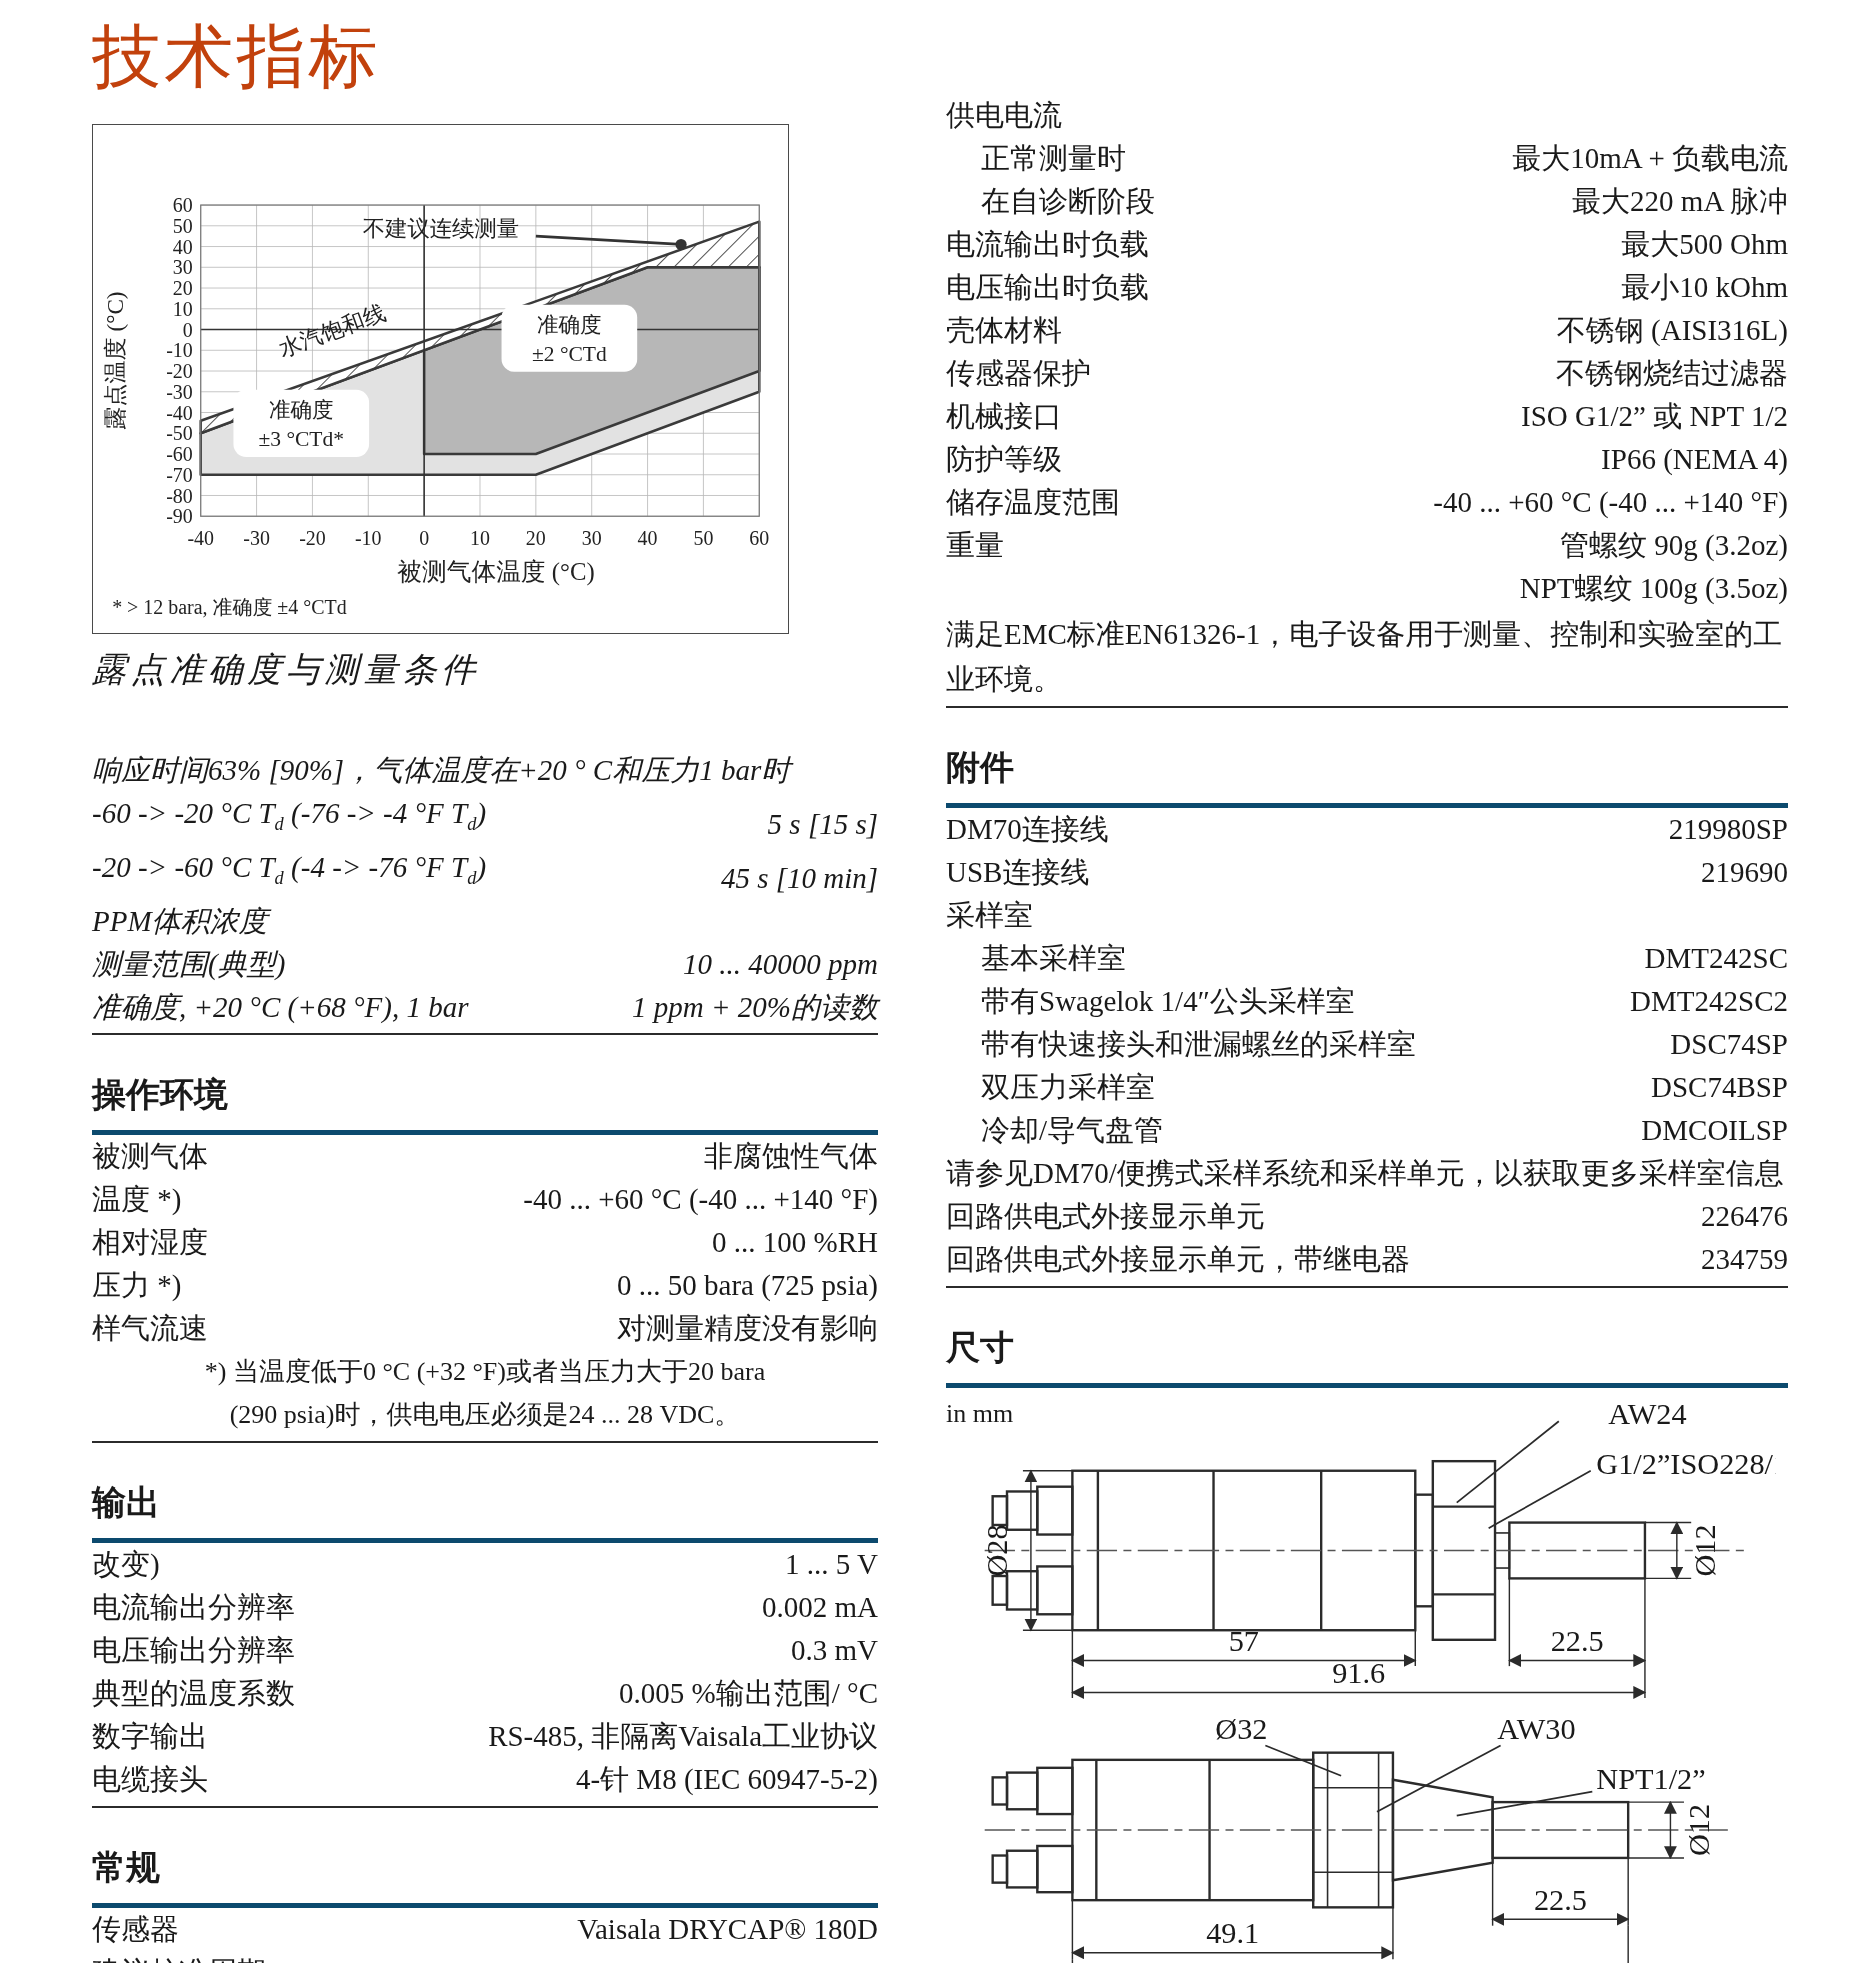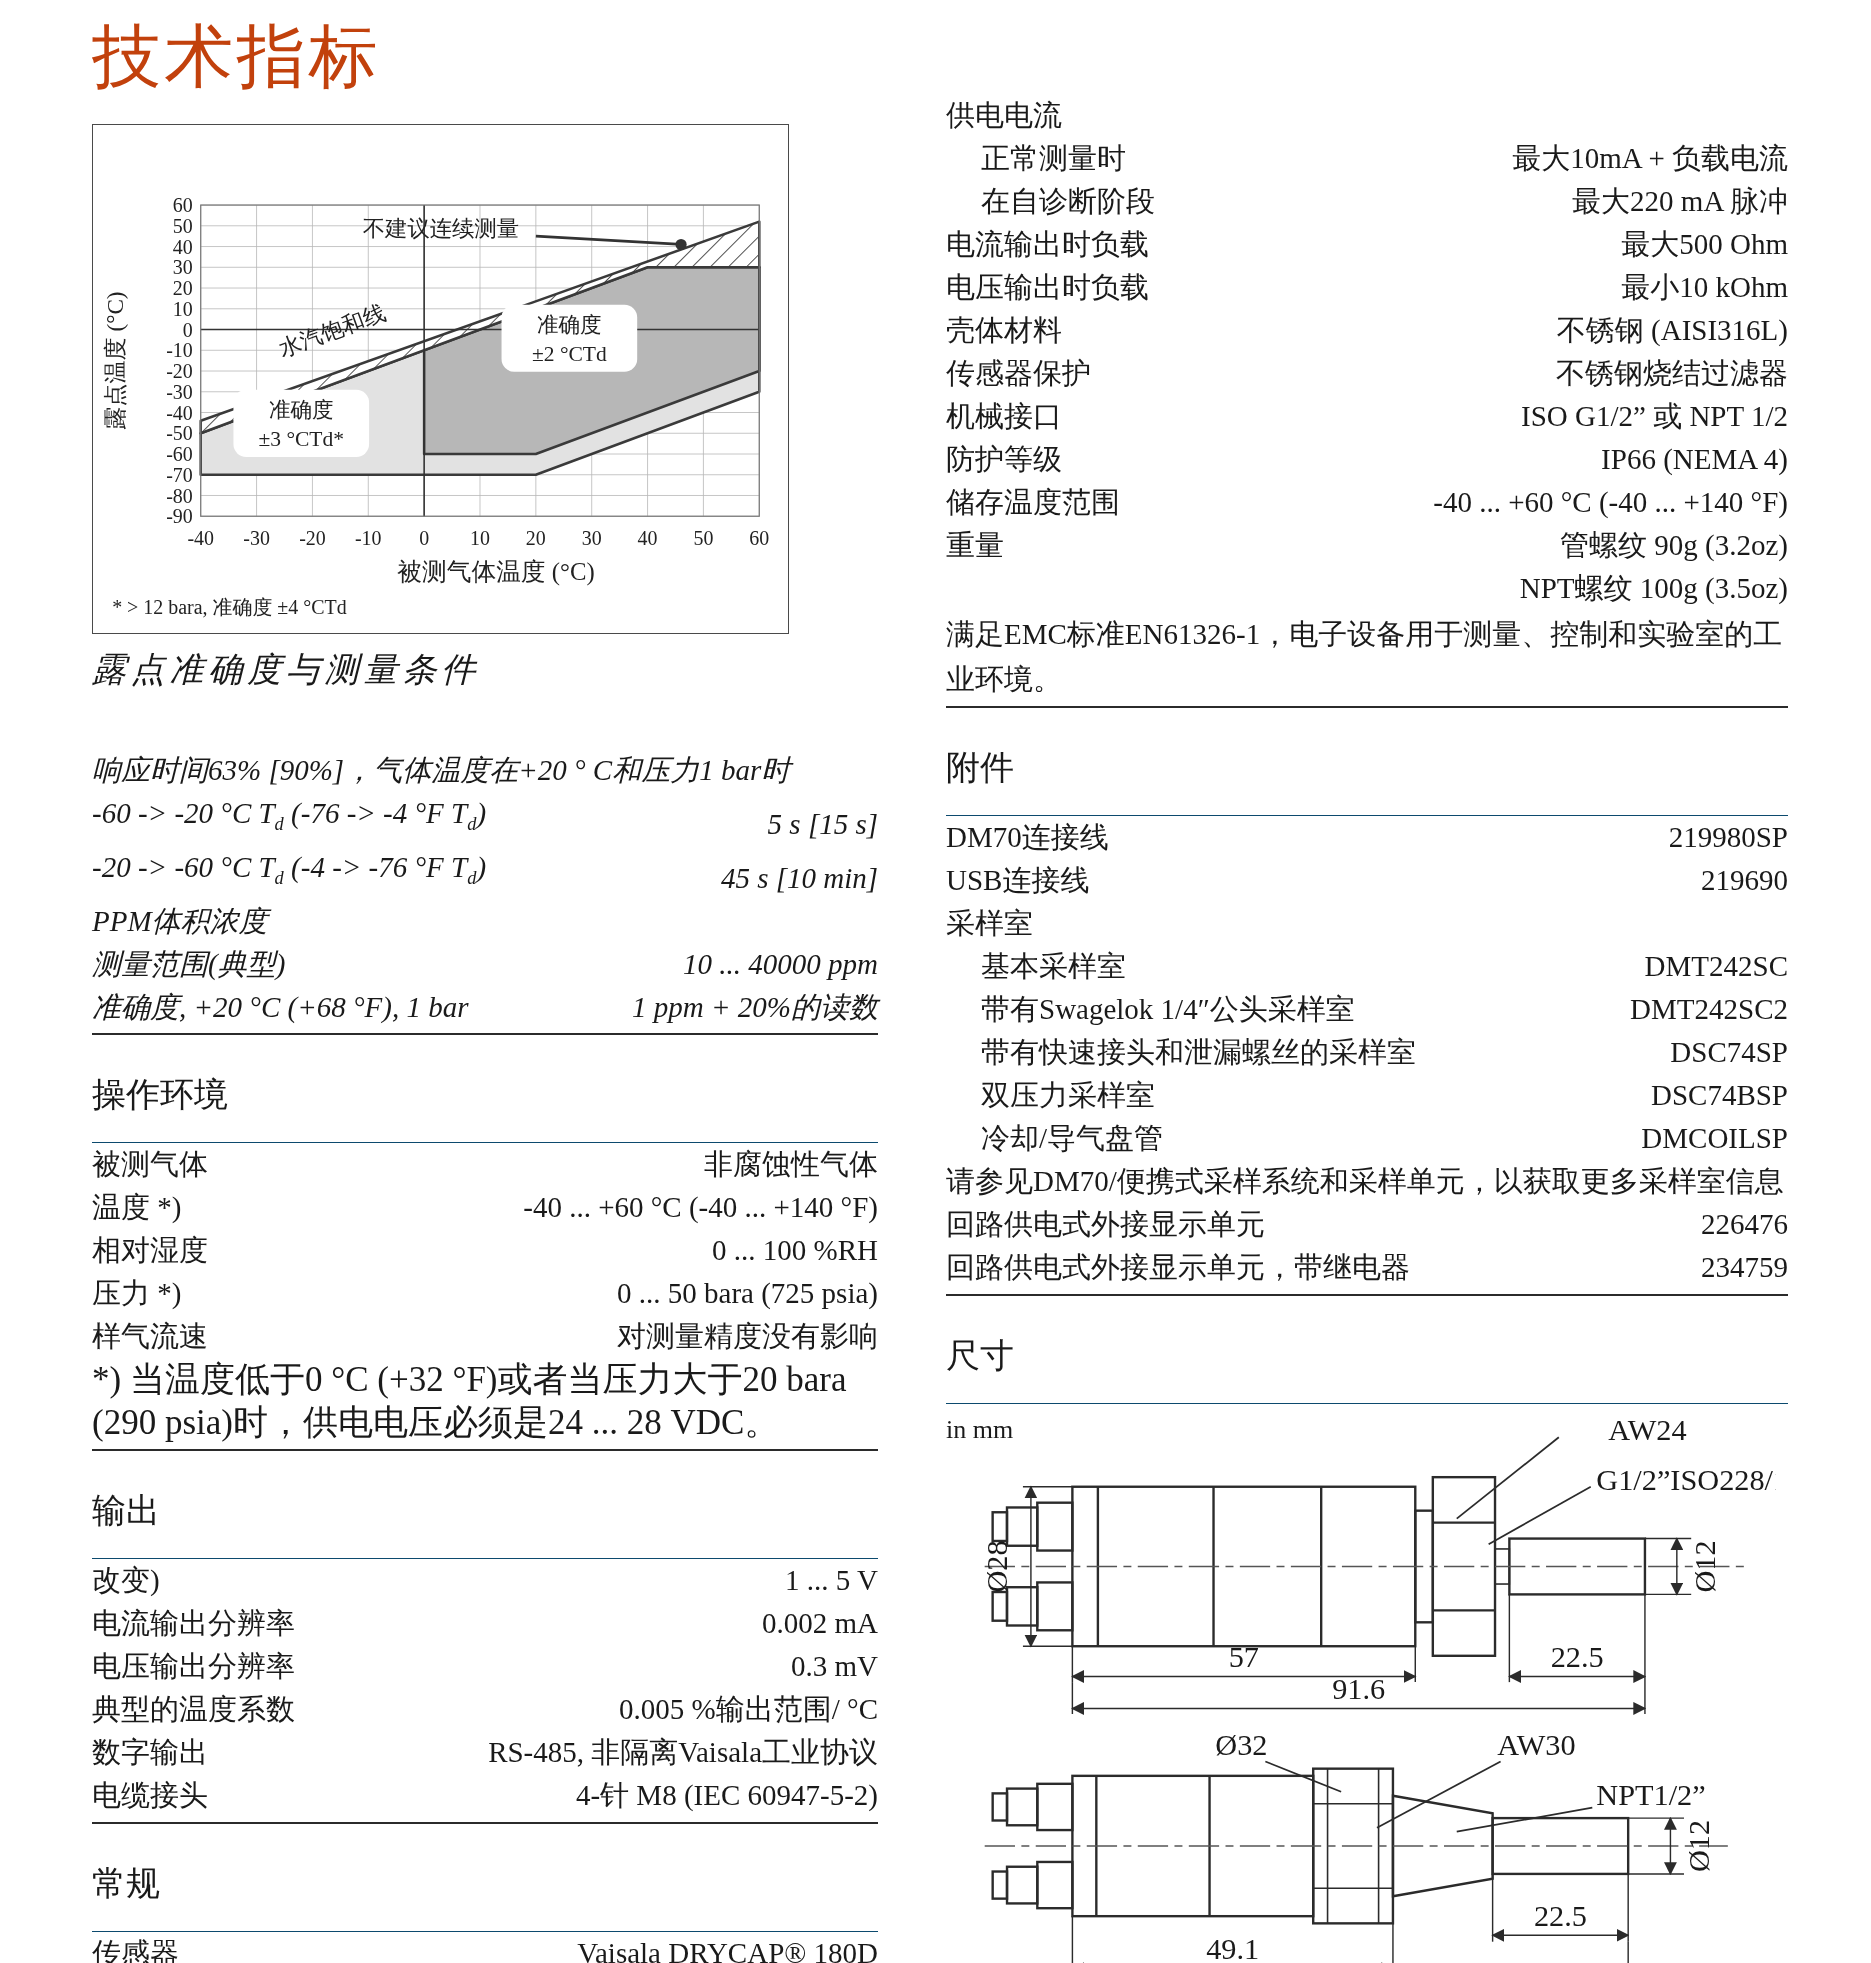--- a/index.html
+++ b/index.html
@@ -4,29 +4,29 @@
 <style>
   html,body{margin:0;padding:0;background:#ffffff;}
   body{width:1871px;height:1963px;position:relative;overflow:hidden;
        font-family:"Liberation Serif","DejaVu Serif",serif;color:#1a1a1a;}
   .col-left{position:absolute;left:92px;top:0;width:786px;}
   .col-right{position:absolute;left:946px;top:94px;width:842px;}
   h1.page-title{margin:11.2px 0 0 0;font-size:69px;font-weight:normal;color:#c2410c;letter-spacing:3.2px;}
   .chart-box{margin:21px 0 0 0;width:695px;height:508px;border:1.6px solid #4a4a4a;}
   .chart-caption{margin-top:12.8px;font-size:34px;font-style:italic;letter-spacing:4.8px;}
   .spec{margin-top:56px;font-style:italic;}
-  .sec-title{font-size:34px;margin:37px 0 0 0;padding-bottom:24px;border-bottom:1px solid #0c4a6e;}
+  .sec-title{font-size:34px;margin:37px 0 0 0;padding-bottom:12px;border-bottom:5px solid #0c4a6e;font-weight:bold;}
   .rule-thin{border-top:2px solid #2b2b2b;margin-top:4.8px;}
   .hdr-line{font-size:29px;line-height:43px;white-space:nowrap;}
   .row{display:flex;justify-content:space-between;align-items:flex-end;font-size:29px;line-height:43px;}
   .row .lbl{white-space:nowrap;}
   .row .val{white-space:nowrap;text-align:right;}
   .row .lbl sub{font-size:18.4px;}
   .row.indent .lbl{padding-left:35px;}
-  .footnote-line{font-size:35px;line-height:43px;white-space:nowrap;}
+  .footnote-line{font-size:26px;line-height:43px;white-space:nowrap;text-align:center;}
   .emc-note{font-size:29px;line-height:45px;margin-top:1.6px;}
   .dwg-wrap{position:relative;margin-top:3.2px;}
   .dim-unit{position:absolute;top:8px;left:0;font-size:26px;}
   svg text{font-family:"Liberation Serif","DejaVu Serif",serif;}
 </style>
 </head>
 <body>
 
 <div class="col-left">
   <h1 class="page-title">技术指标</h1>

